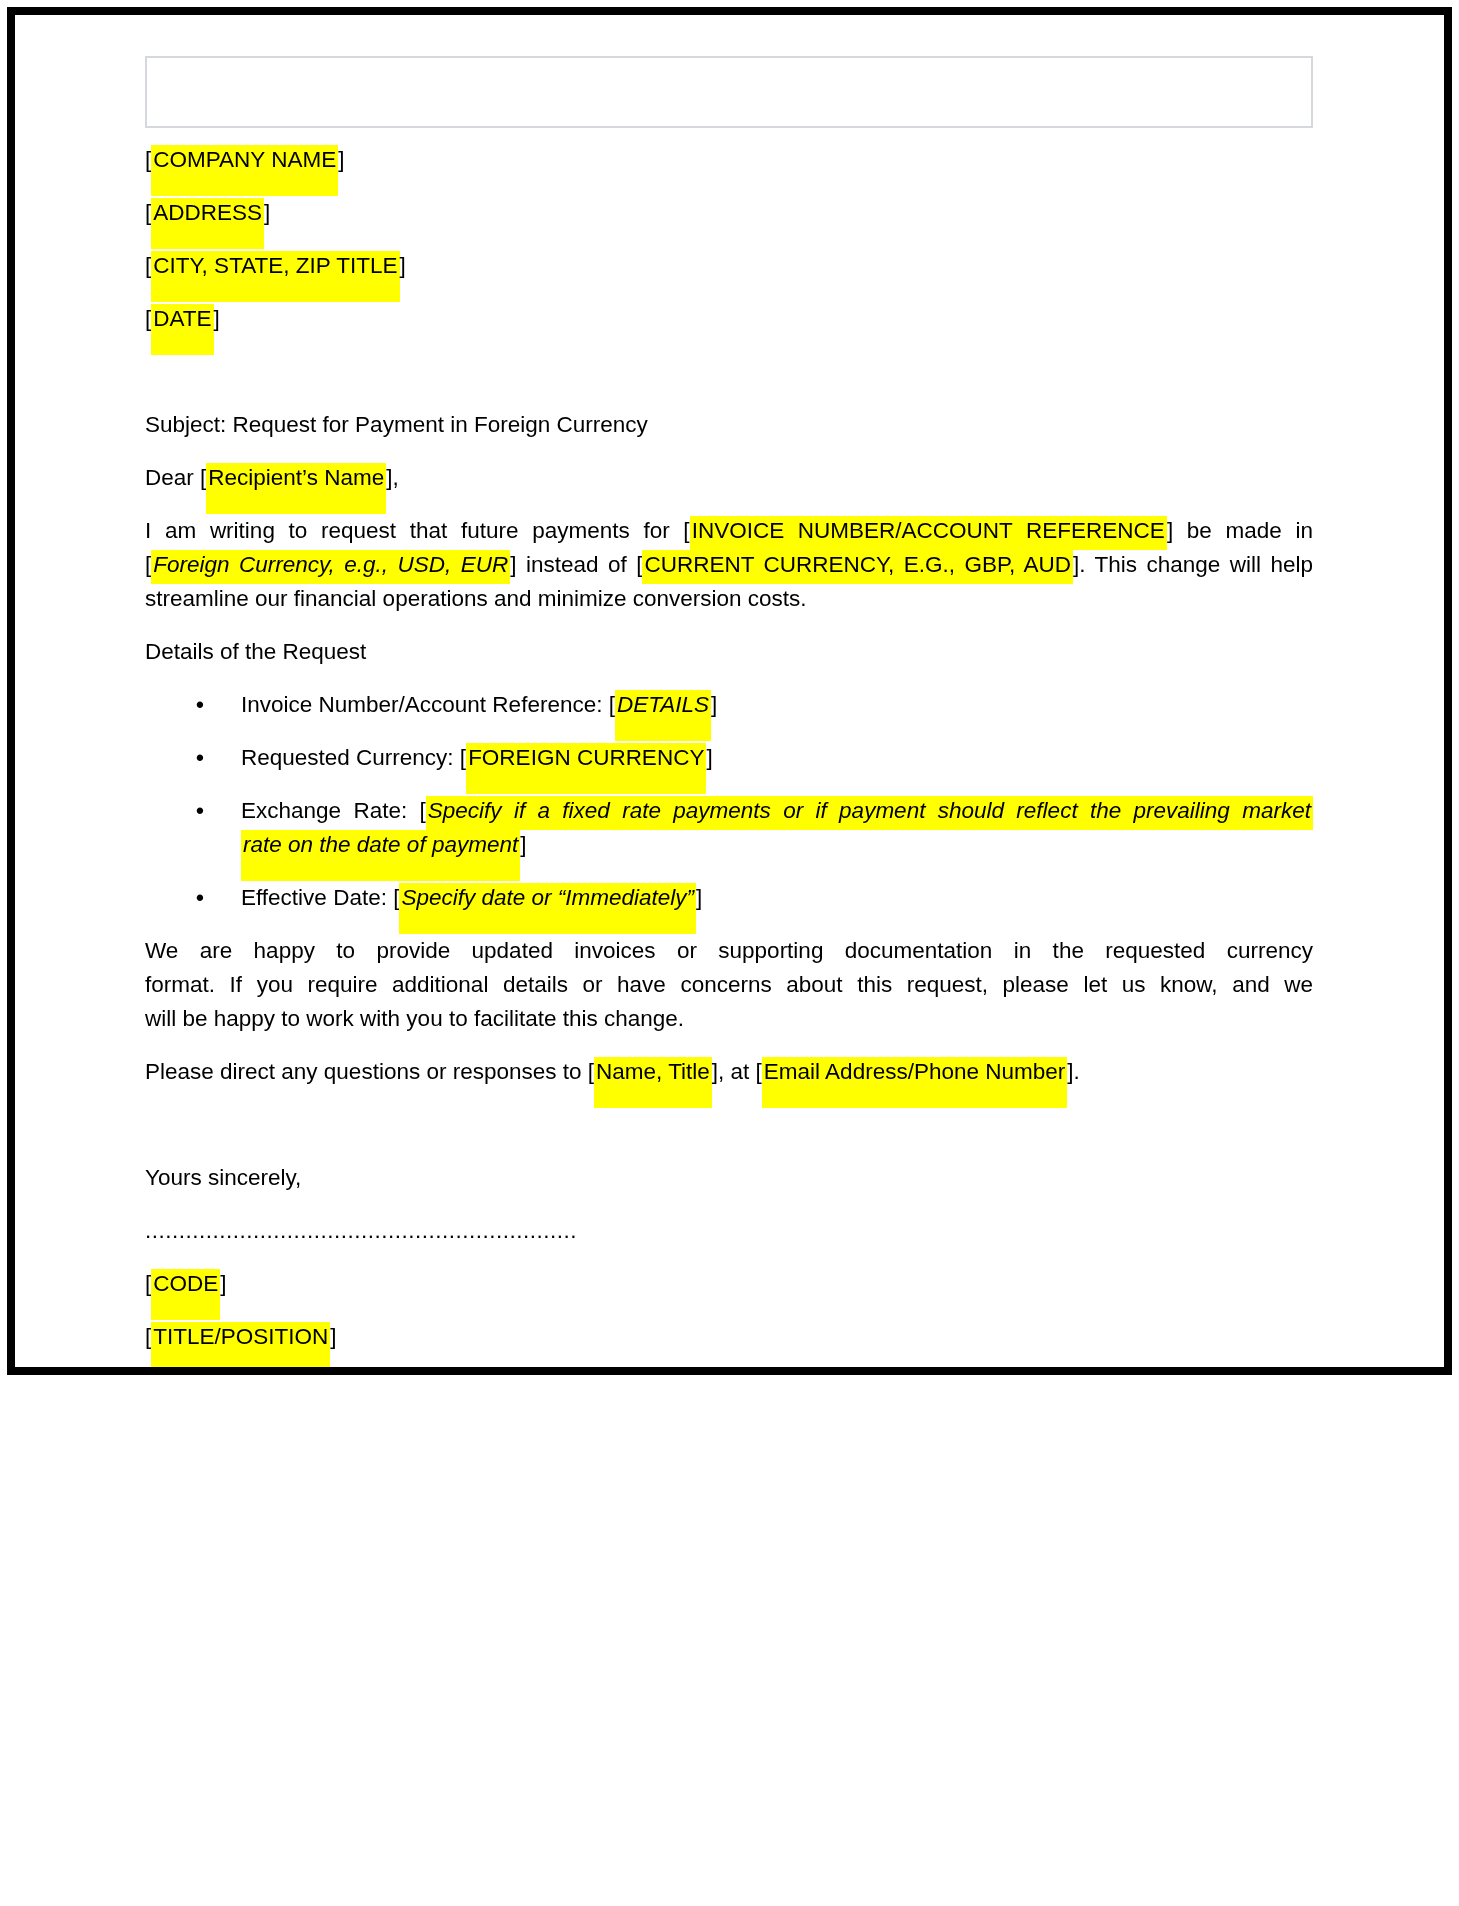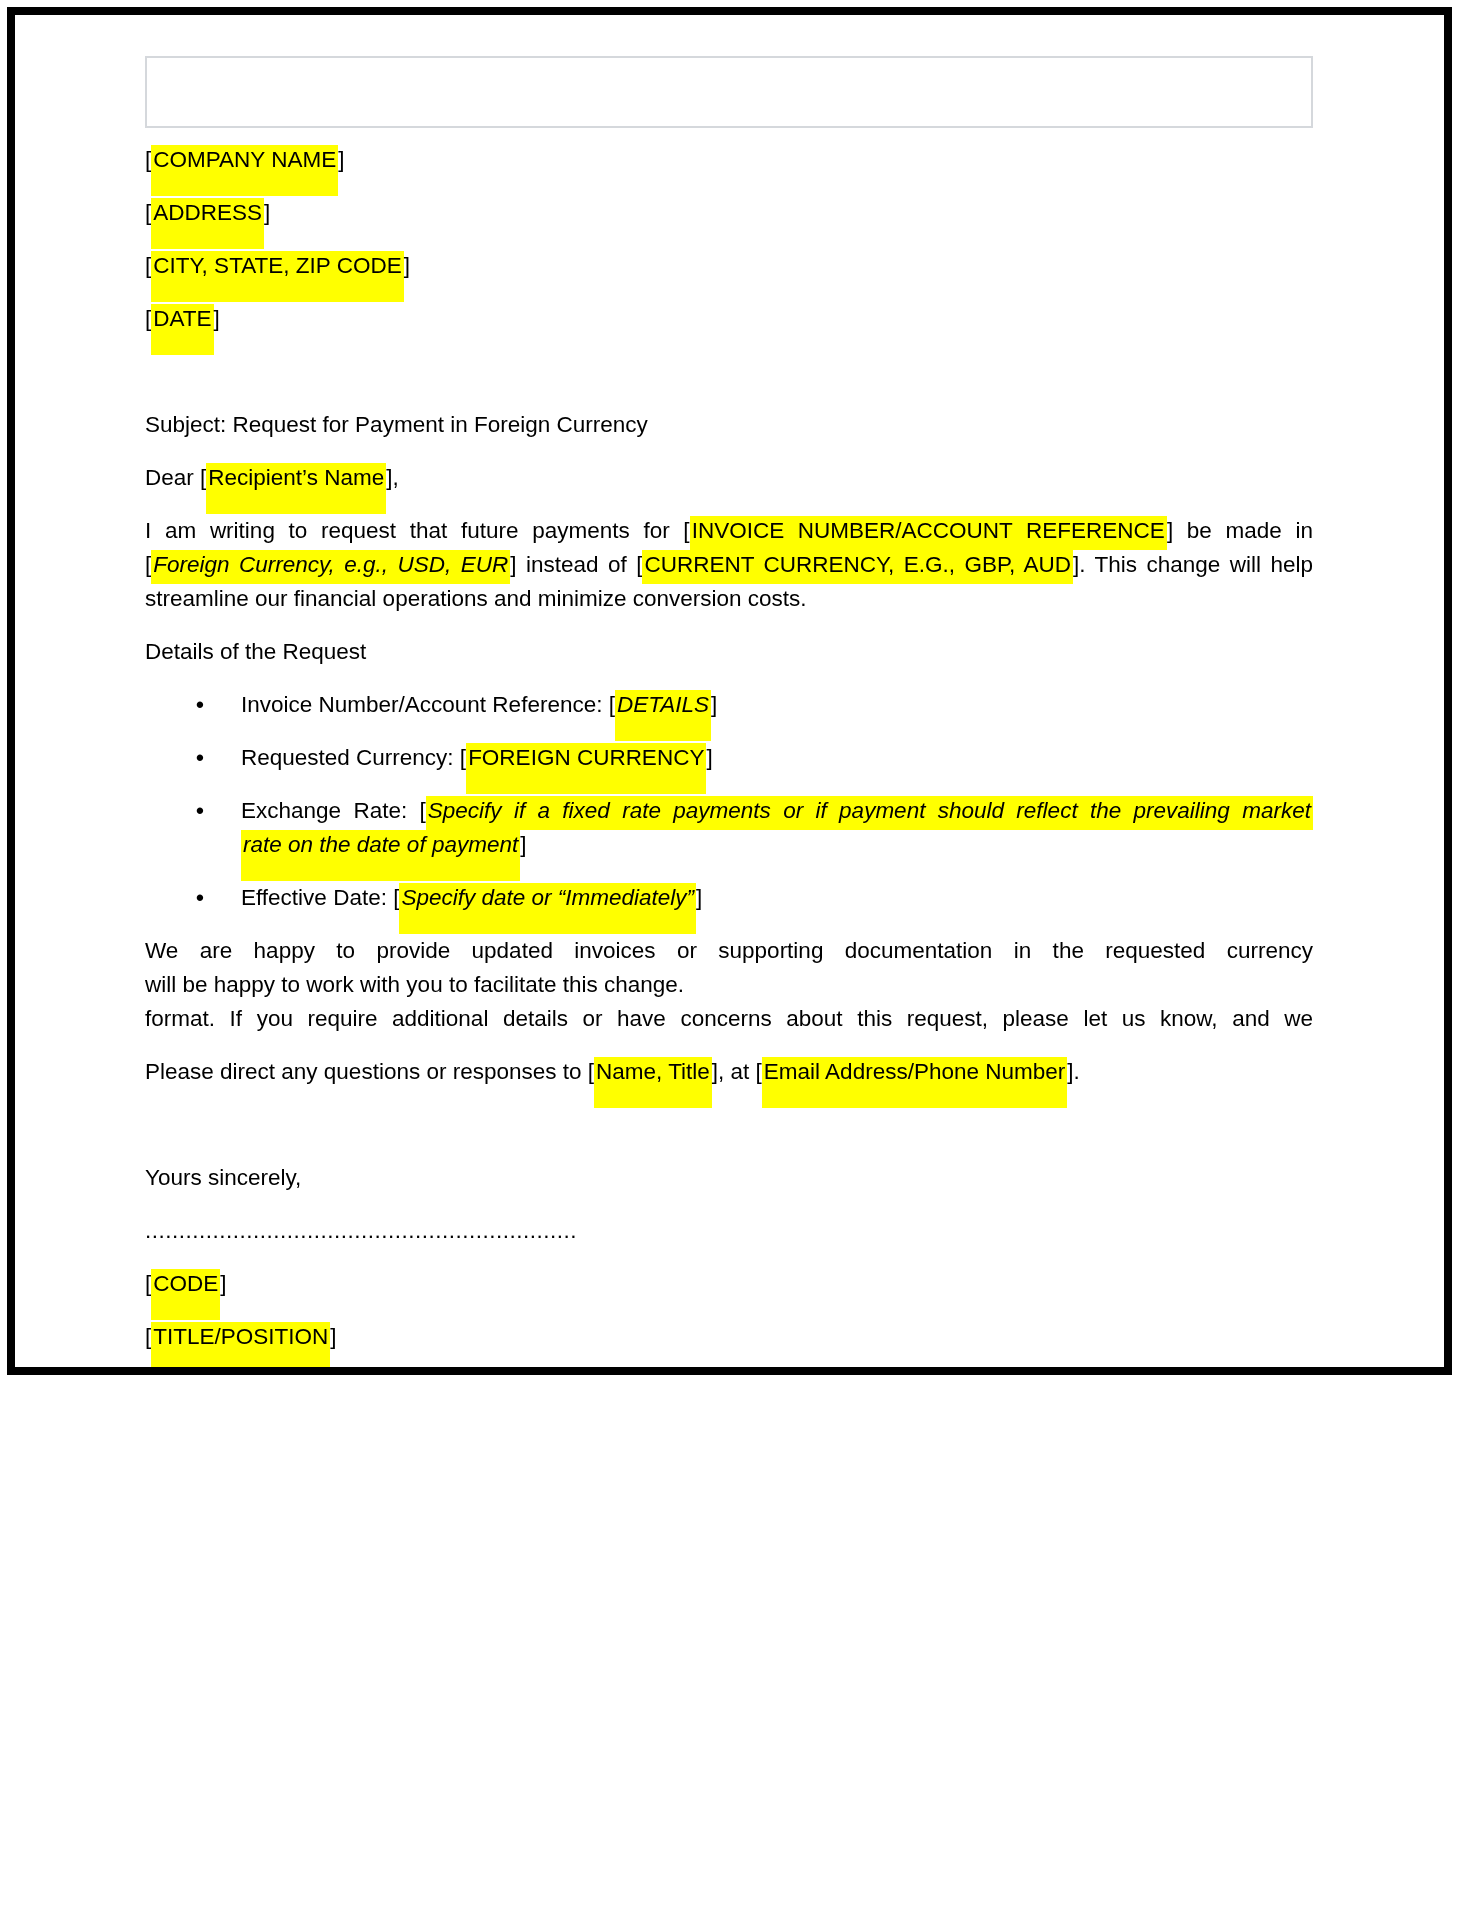--- a/index.html
+++ b/index.html
@@ -24,21 +24,21 @@
   .hlT{padding-bottom:24px;}
   .dotsline{letter-spacing:0.5px;}
 </style>
 </head>
 <body>
 
 <div class="frame" id="doc">
     <div class="logobox"></div>
     <div class="line nw"><span>[</span><span class="hl hlT">COMPANY NAME</span><span>]</span></div>
     <div class="line nw"><span>[</span><span class="hl hlT">ADDRESS</span><span>]</span></div>
-    <div class="line nw"><span>[</span><span class="hl hlT">CITY, STATE, ZIP CODE</span><span>]</span></div>
+    <div class="line nw"><span>[</span><span class="hl hlT">CITY, STATE, ZIP TITLE</span><span>]</span></div>
     <div class="line nw"><span>[</span><span class="hl hlT">DATE</span><span>]</span></div>
     <div class="spacer"></div>
     <div class="line nw"><span class="b">Subject: Request for Payment in Foreign Currency</span></div>
     <div class="line nw"><span>Dear [</span><span class="hl hlT">Recipient’s Name</span><span>],</span></div>
     <div class="para">
       <div class="vline j"><span>I am writing to request that future payments for [</span><span class="hl">INVOICE NUMBER/ACCOUNT REFERENCE</span><span>] be made in</span></div>
       <div class="vline j"><span>[</span><span class="hl b i">Foreign Currency, e.g., USD, EUR</span><span>] instead of [</span><span class="hl">CURRENT CURRENCY, E.G., GBP, AUD</span><span>]. This change will help</span></div>
       <div class="vline nw"><span>streamline our financial operations and minimize conversion costs.</span></div>
     </div>
     <div class="line nw"><span class="b">Details of the Request</span></div>
@@ -54,22 +54,22 @@
       <span class="bdot">•</span>
       <div class="vline j"><span class="b">Exchange Rate</span><span>: [</span><span class="hl b i">Specify if a fixed rate payments or if payment should reflect the prevailing market</span></div>
       <div class="vline nw"><span class="hl hlT b i">rate on the date of payment</span><span>]</span></div>
     </div>
     <div class="bullet">
       <span class="bdot">•</span>
       <div class="vline nw"><span class="b">Effective Date</span><span>: [</span><span class="hl hlT b i">Specify date or “Immediately”</span><span>]</span></div>
     </div>
     <div class="para">
       <div class="vline j"><span>We are happy to provide updated invoices or supporting documentation in the requested currency</span></div>
+      <div class="vline j"><span>format. If you require additional details or have concerns about this request, please let us know, and we</span></div>
       <div class="vline nw"><span>will be happy to work with you to facilitate this change.</span></div>
-      <div class="vline j"><span>format. If you require additional details or have concerns about this request, please let us know, and we</span></div>
     </div>
     <div class="line nw"><span>Please direct any questions or responses to [</span><span class="hl hlT">Name, Title</span><span>], at [</span><span class="hl hlT">Email Address/Phone Number</span><span>].</span></div>
     <div class="spacer"></div>
     <div class="line nw"><span>Yours sincerely,</span></div>
     <div class="line nw dotsline"><span>................................................................</span></div>
     <div class="line nw"><span>[</span><span class="hl hlT">CODE</span><span>]</span></div>
     <div class="line nw"><span>[</span><span class="hl hlT">TITLE/POSITION</span><span>]</span></div>
   </div>
 
 </body></html>

